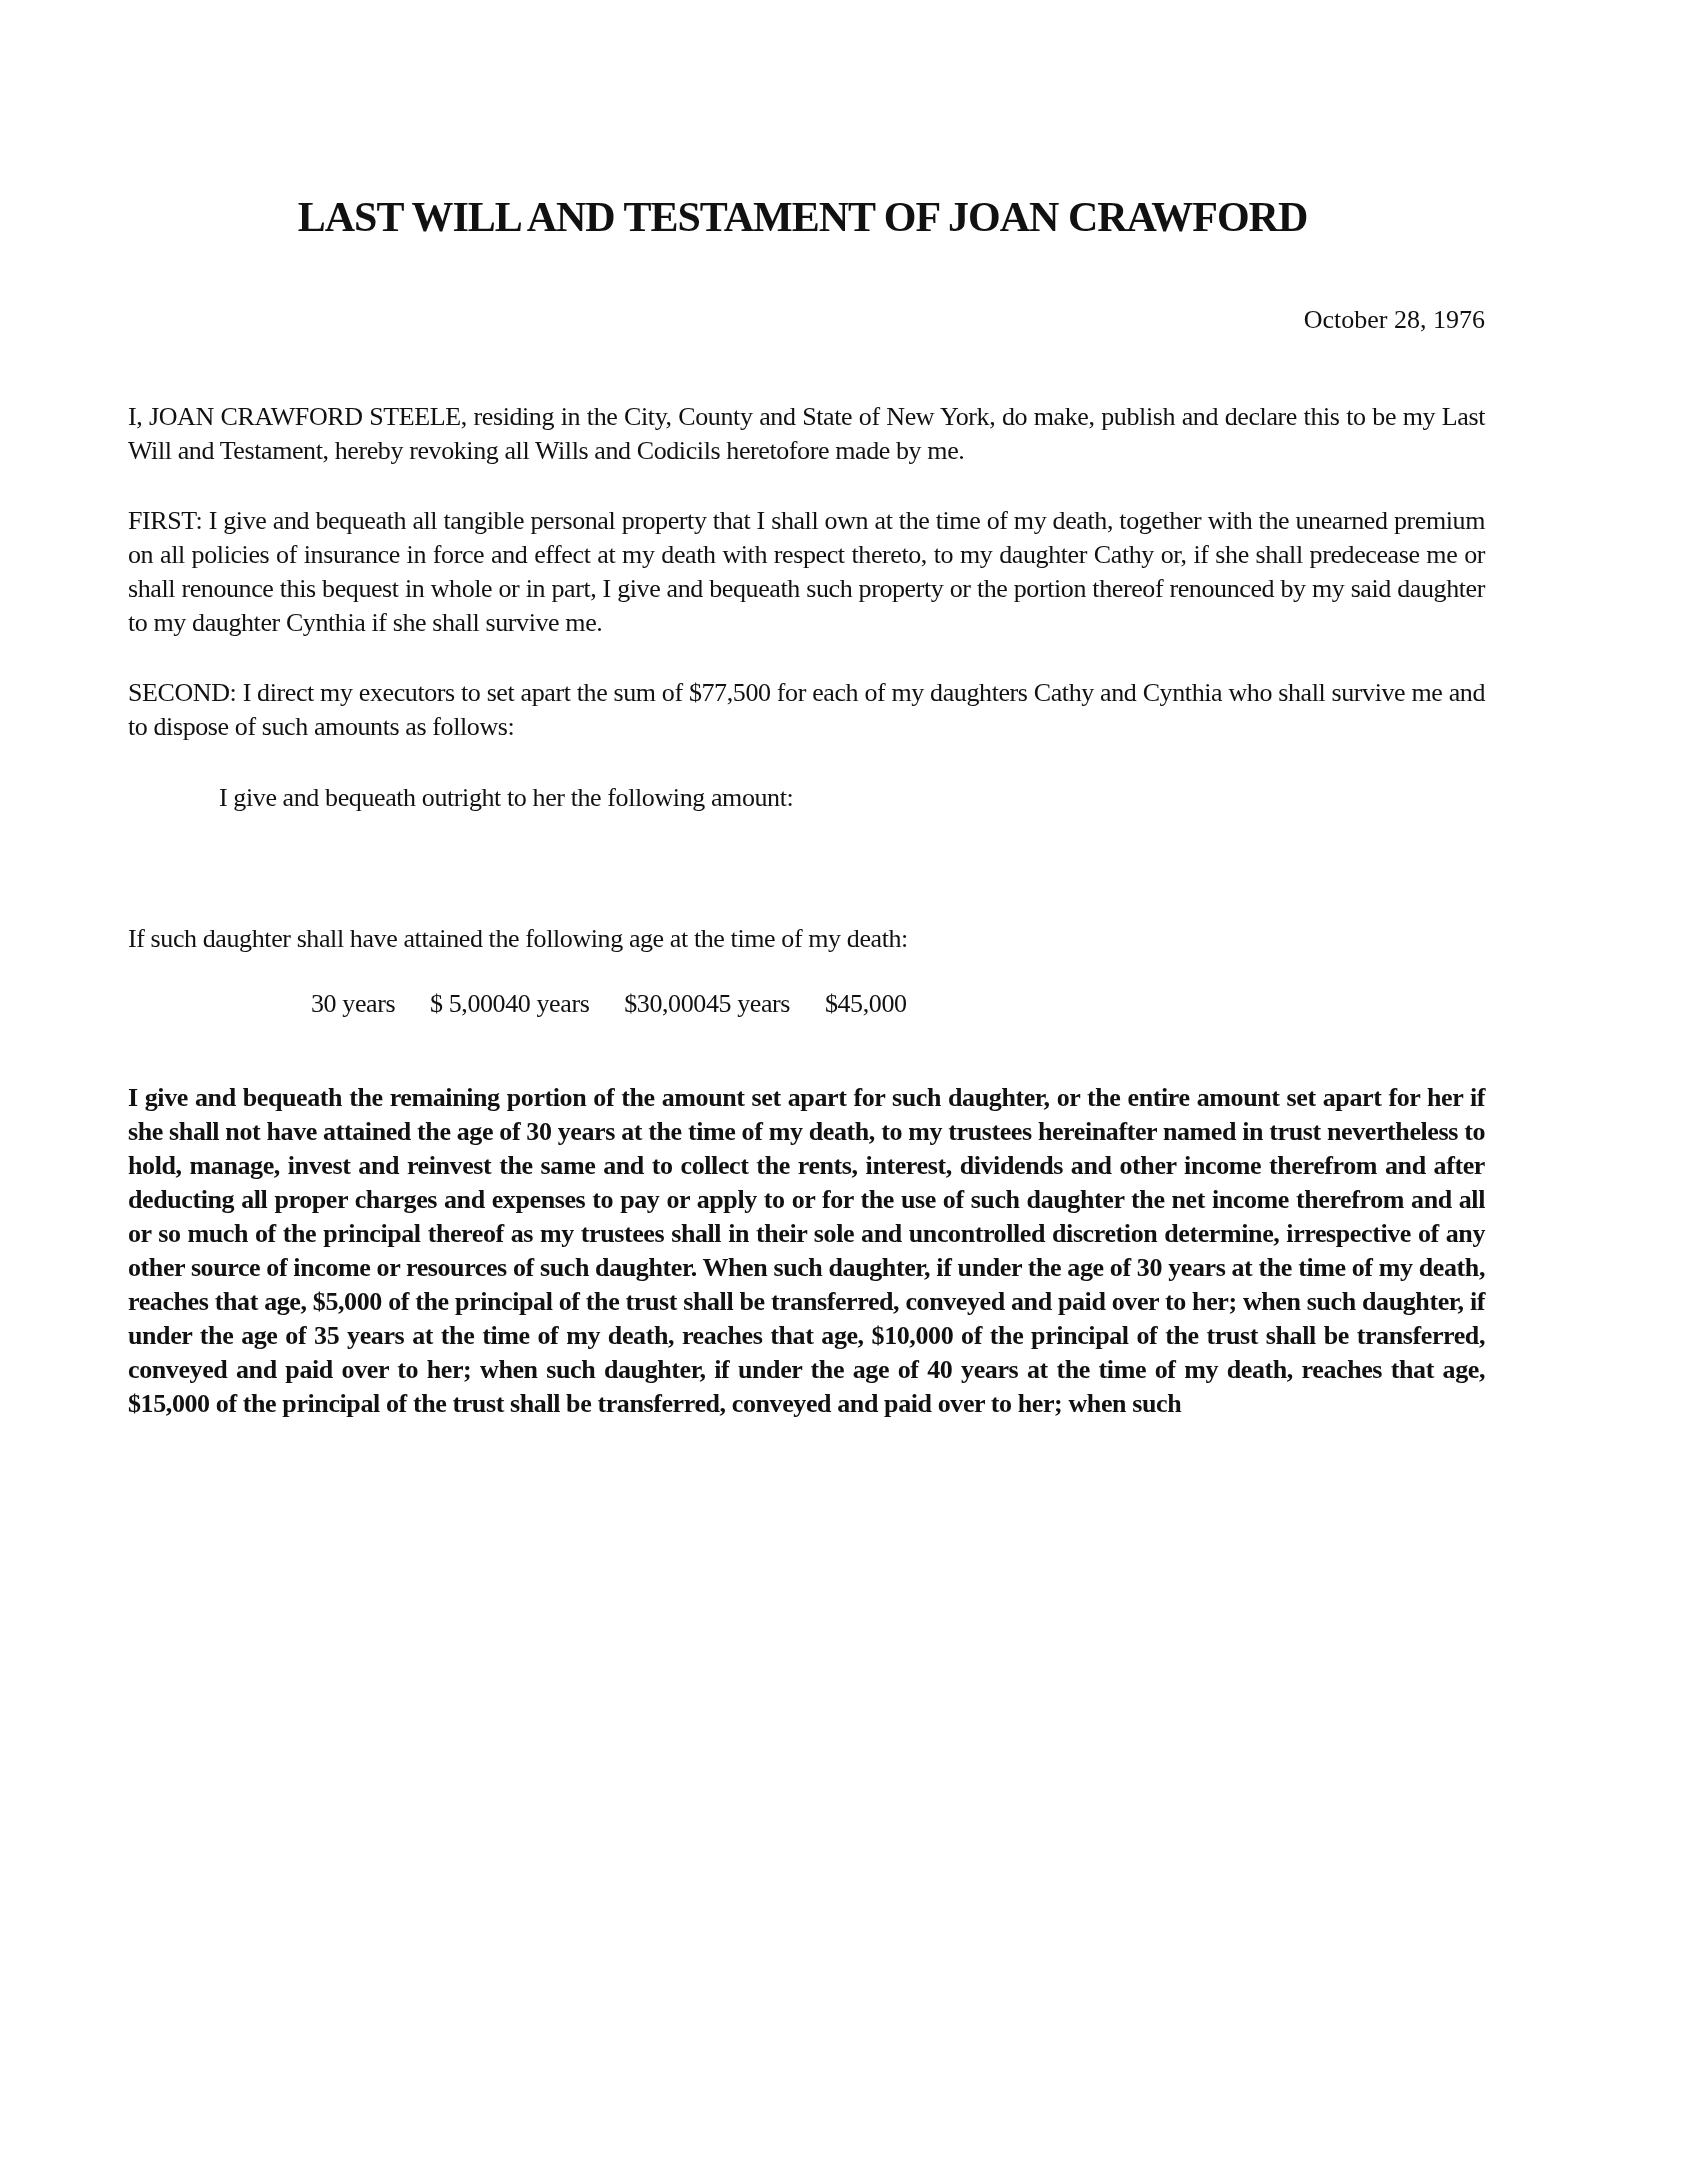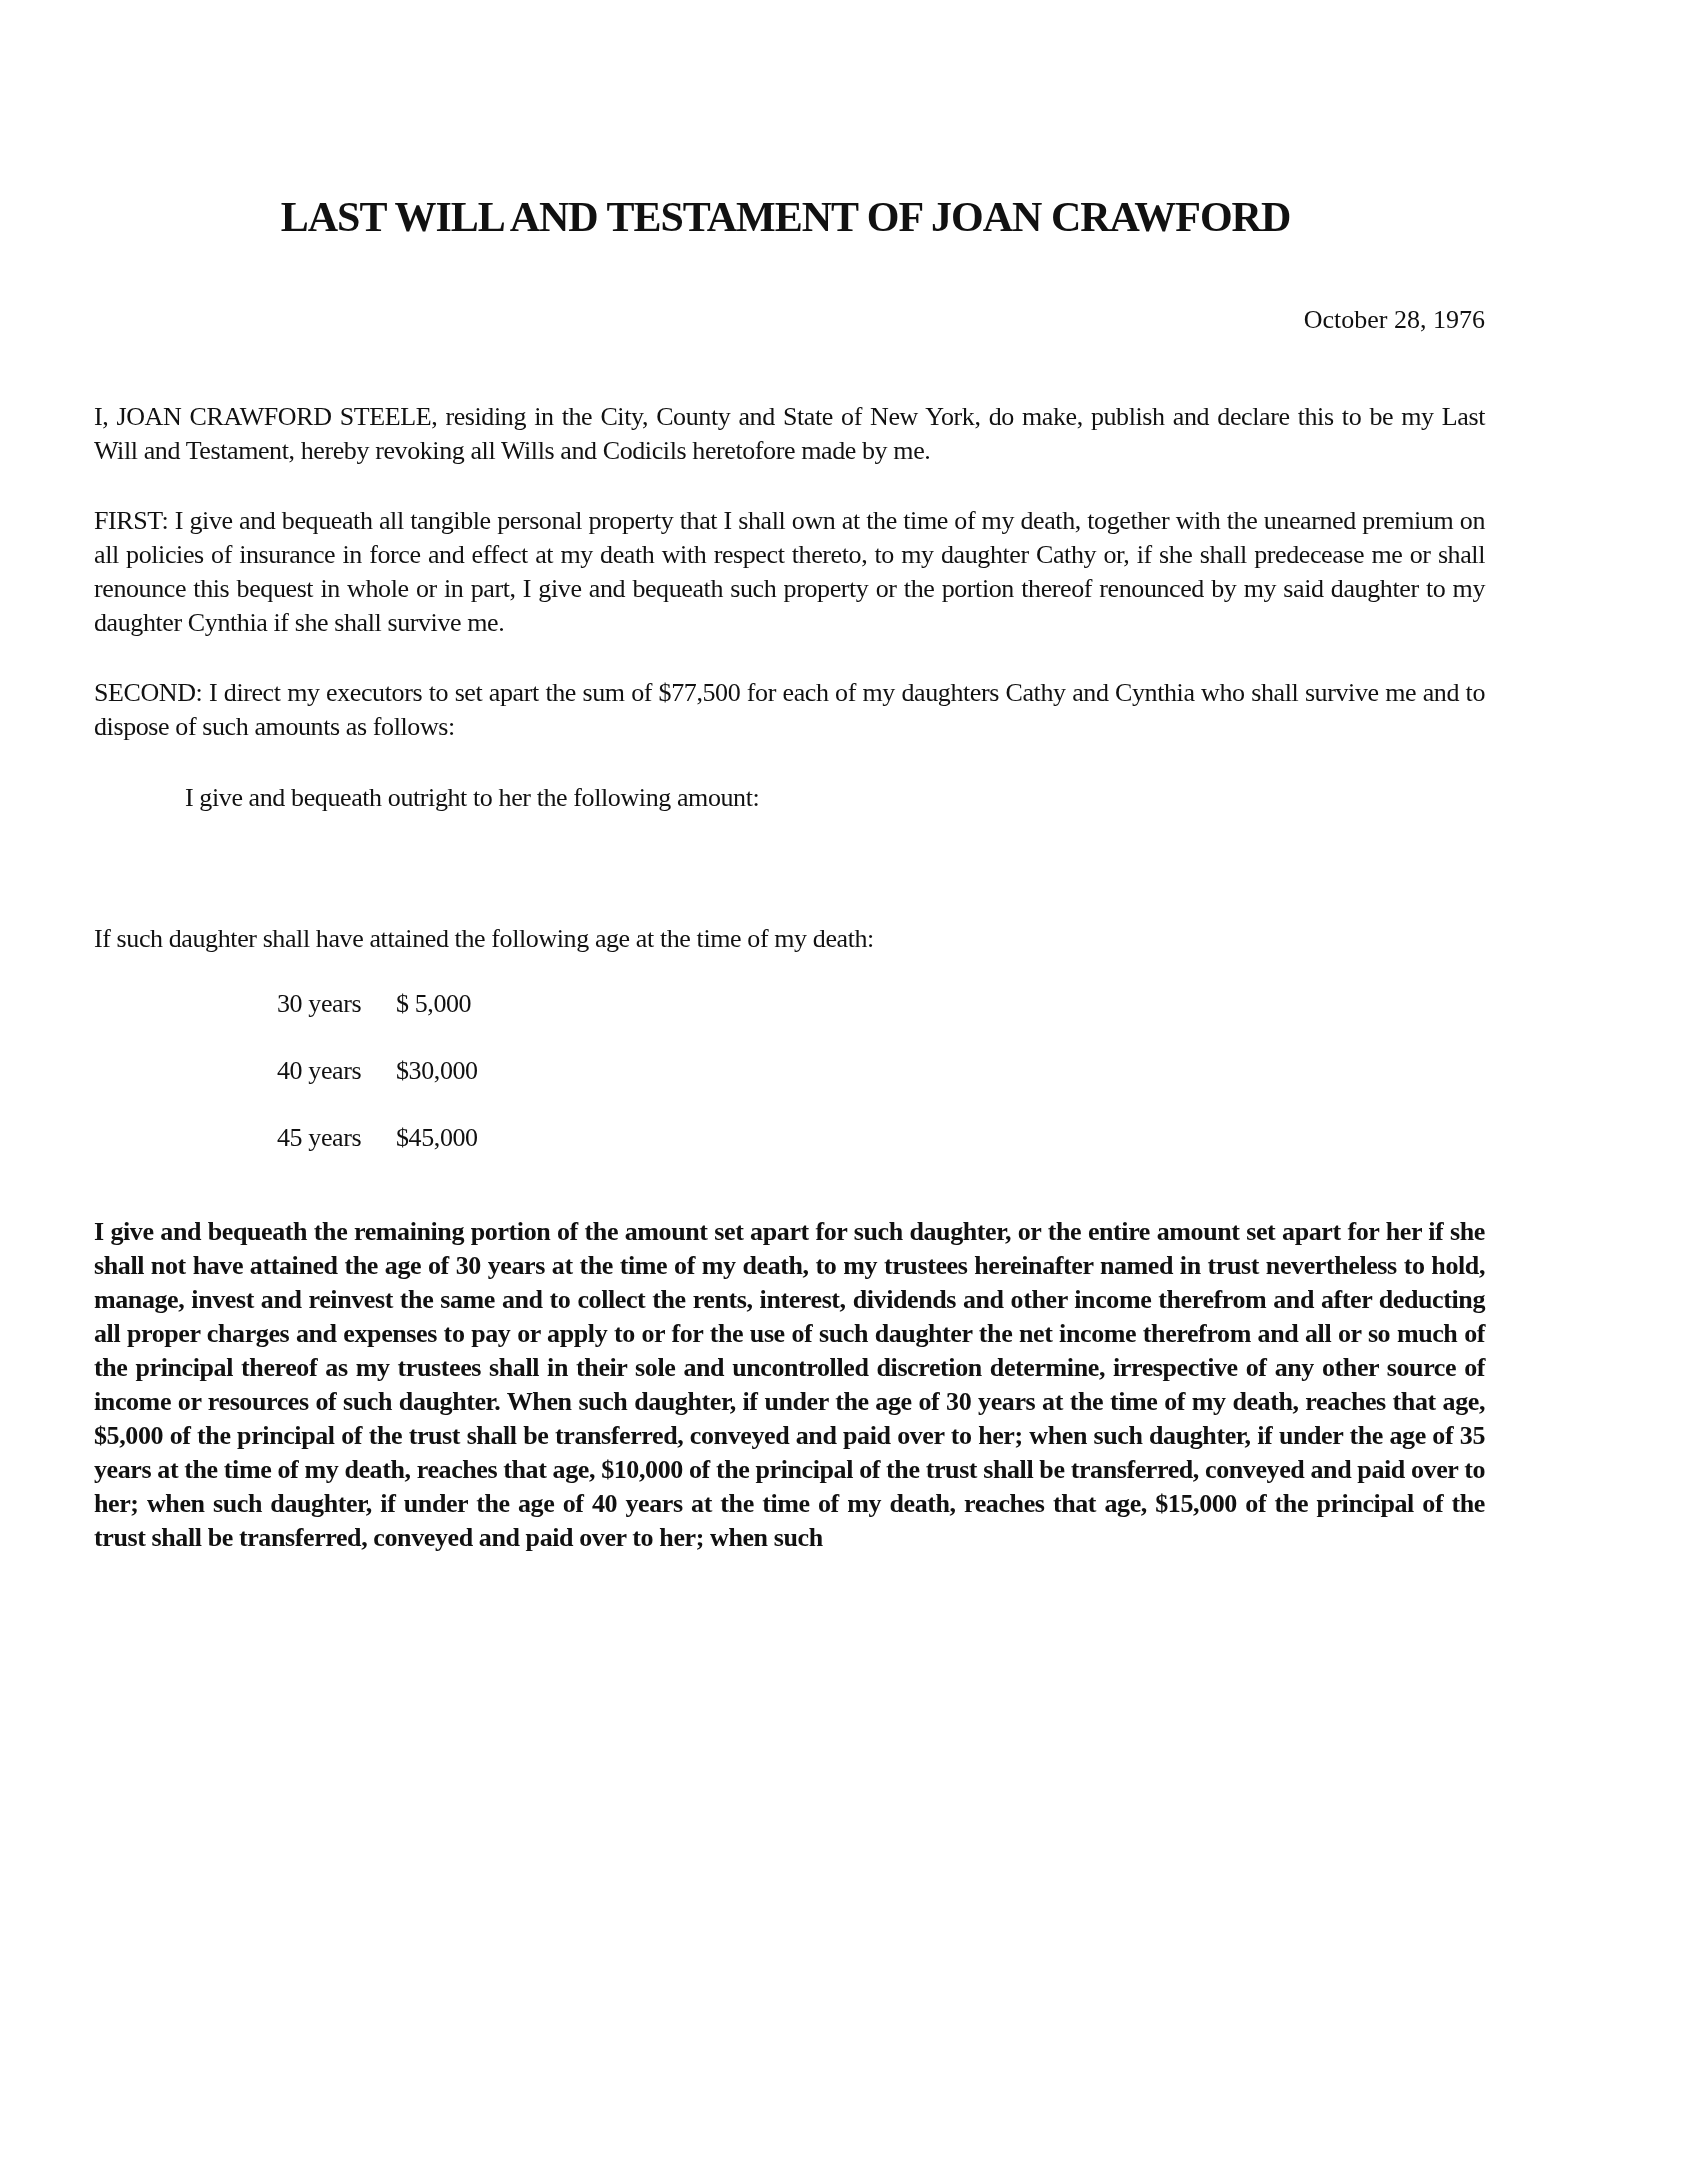--- a/index.html
+++ b/index.html
@@ -9,21 +9,21 @@
   }
   .page {
     position: relative;
     width: 1683px;
     height: 2178px;
     margin: 0 auto;
     background: #ffffff;
     color: #111111;
     font-family: "Liberation Serif", "DejaVu Serif", serif;
     box-sizing: border-box;
-    padding: 193px 198px 0 86px;
+    padding: 193px 198px 0 120px;
     overflow: hidden;
   }
   .doc-title {
     margin: 0;
     font-size: 42px;
     font-weight: 700;
     letter-spacing: -1px;
     line-height: 48px;
     text-align: center;
     white-space: nowrap;
@@ -44,21 +44,21 @@
   .para.first-para { margin-top: 63px; }
   .para.gap-xl { margin-top: 107px; text-align: left; }
   .para.indent-1 {
     margin-top: 37px;
     padding-left: 91px;
     text-align: left;
   }
   .schedule {
     margin: 31px 0 0 191px;
     display: flex;
-    flex-direction: column;
+    flex-direction: row;
     row-gap: 33px;
     font-size: 26px;
     line-height: 34px;
     letter-spacing: -0.4px;
   }
   .schedule-row { display: flex; }
   .schedule-age {
     display: inline-block;
     width: 119px;
   }

